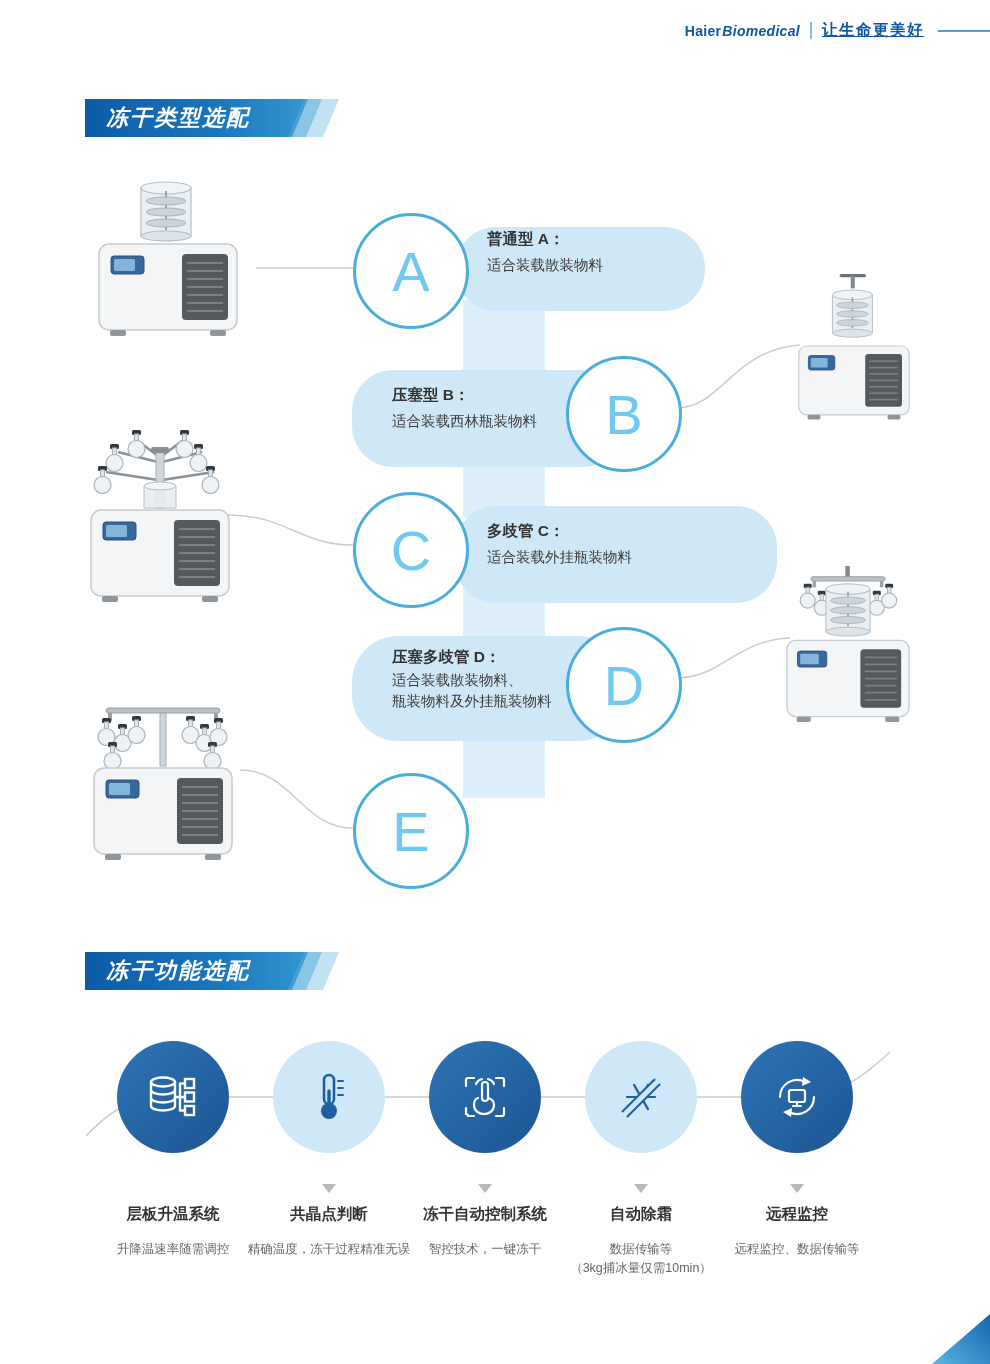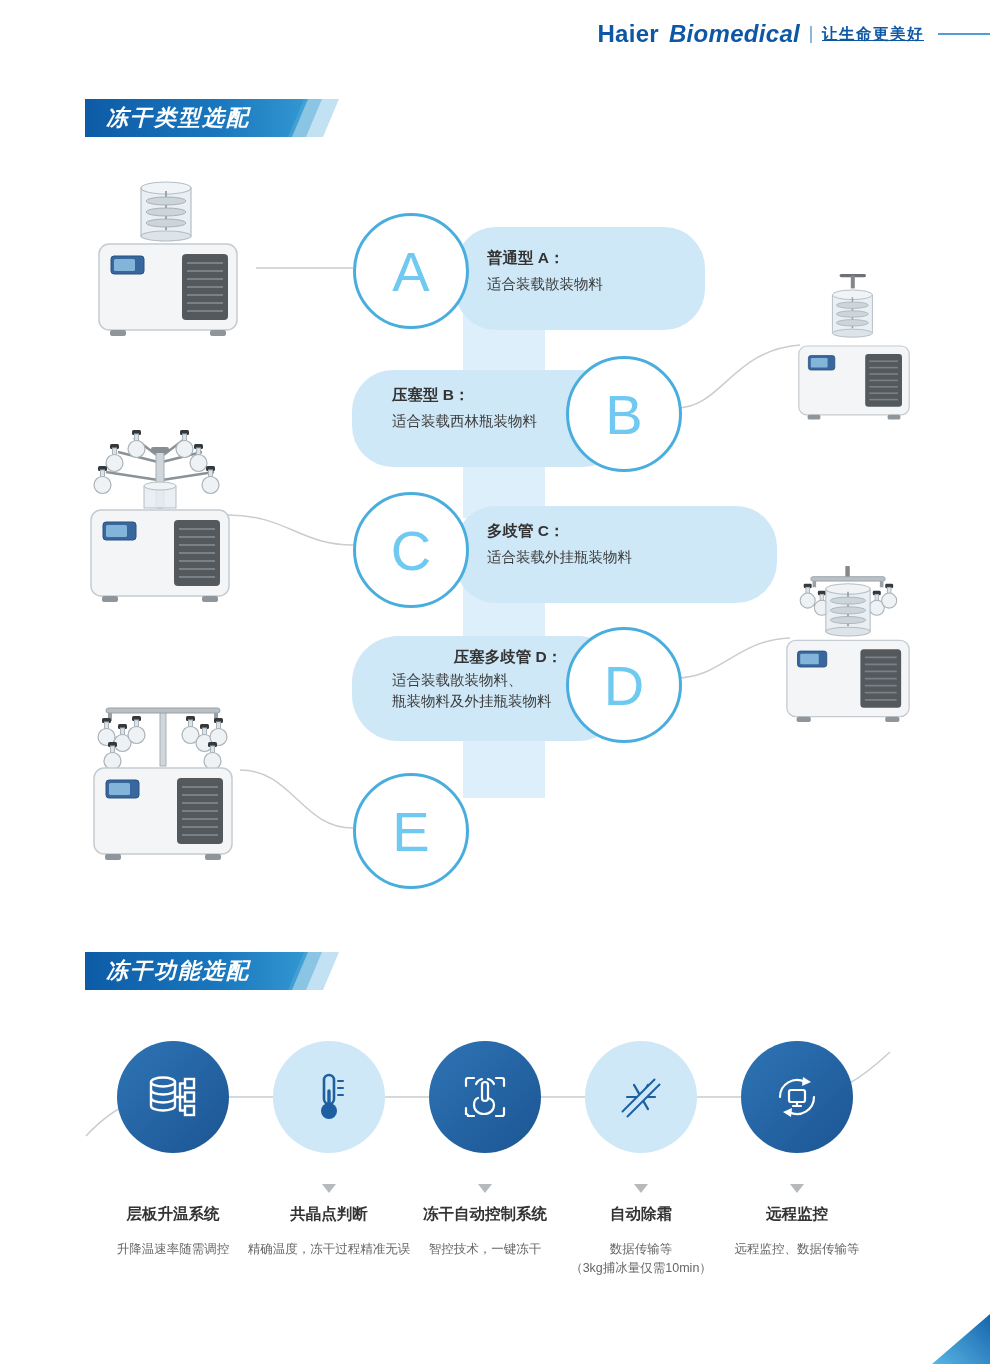--- a/index.html
+++ b/index.html
@@ -1,21 +1,21 @@
 <!DOCTYPE html>
 <html><head>
 <meta charset="utf-8">
 <style>
   html,body{margin:0;padding:0;}
   body{background:#fff;font-family:"Liberation Sans","DejaVu Sans",sans-serif;}
   .page{position:relative;width:990px;height:1364px;margin:0 auto;background:#fff;overflow:hidden;}
 
   
   .header{position:absolute;top:20px;right:0;display:flex;align-items:center;z-index:6;}
-  .logo{font-weight:bold;color:#0d57a4;font-size:24px;letter-spacing:.3px;display:flex;align-items:baseline;gap:9px;}
+  .logo{font-weight:bold;color:#0d57a4;font-size:14px;letter-spacing:.3px;display:flex;align-items:baseline;}
   .logo .sec{margin-left:1px;font-style:italic;}
   .logo-divider{width:2px;height:17px;background:#8db8dd;margin:0 10px;}
   .tagline{color:#0d57a4;font-size:15.5px;letter-spacing:1.5px;font-weight:bold;text-decoration:underline;}
   .header-line{width:52px;height:2px;background:#4f9fd4;margin-left:14px;}
 
   
   .banner{position:absolute;left:85px;height:38px;z-index:5;display:flex;}
   .banner-body{position:relative;height:38px;display:flex;align-items:center;
     padding:0 58px 0 21px;color:#fff;font-size:22px;font-weight:bold;letter-spacing:2px;
     background:linear-gradient(90deg,#0d5ba6,#1a77bd 60%,#3398d2);
@@ -31,25 +31,25 @@
   .vbar-1{top:300px;height:82px;}
   .vbar-2{top:442px;height:76px;}
   .vbar-3{top:576px;height:72px;}
   .vbar-4{top:716px;height:82px;}
   .ncircle{position:absolute;width:110px;height:110px;border-radius:50%;background:#fff;
     border:3px solid #49aede;display:flex;align-items:center;justify-content:center;z-index:3;}
   .ncircle span{font-size:56px;color:#6fc9f1;}
   .pill{position:absolute;background:#cfe8f7;z-index:2;}
   .pill .pt{font-weight:bold;font-size:15.5px;color:#333;margin-bottom:5px;}
   .pill .pl{font-size:14.5px;color:#3c3c3c;line-height:1.45;}
-  .pill-a{left:455px;top:227px;width:218px;height:82px;border-radius:41px;padding:21px 0 0 32px;}
+  .pill-a{left:455px;top:227px;width:218px;height:82px;border-radius:41px;padding:2px 0 0 32px;}
   .pill-b{left:352px;top:370px;width:232px;height:82px;border-radius:41px;padding:15px 0 0 40px;}
   .pill-c{left:455px;top:506px;width:290px;height:82px;border-radius:41px;padding:15px 0 0 32px;}
   .pill-d{left:352px;top:636px;width:232px;height:94px;border-radius:46px;padding:11px 0 0 40px;}
-  .pill-d .pt,.pill-e .pt{margin-bottom:2px;text-align:center;}
+  .pill-d .pt,.pill-e .pt{margin-bottom:2px;}
   .pill-e{left:455px;top:786px;width:220px;height:90px;border-radius:45px;padding:11px 0 0 32px;}
   .machine{position:absolute;z-index:2;}
 
   
   .func-row{position:absolute;left:95px;top:1041px;width:780px;display:flex;z-index:2;}
   .func-col{width:156px;display:flex;flex-direction:column;align-items:center;}
   .fcircle{width:112px;height:112px;border-radius:50%;display:flex;align-items:center;justify-content:center;flex:none;}
   .fcircle.dark{background:linear-gradient(135deg,#2e74b5,#1c5593);}
   .fcircle.light{background:#cfe8f7;}
   .tri{width:0;height:0;border-left:7px solid transparent;border-right:7px solid transparent;

